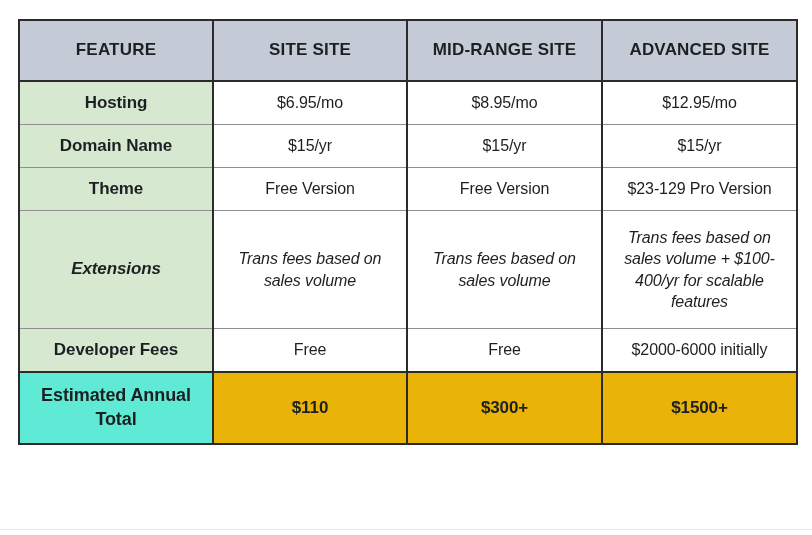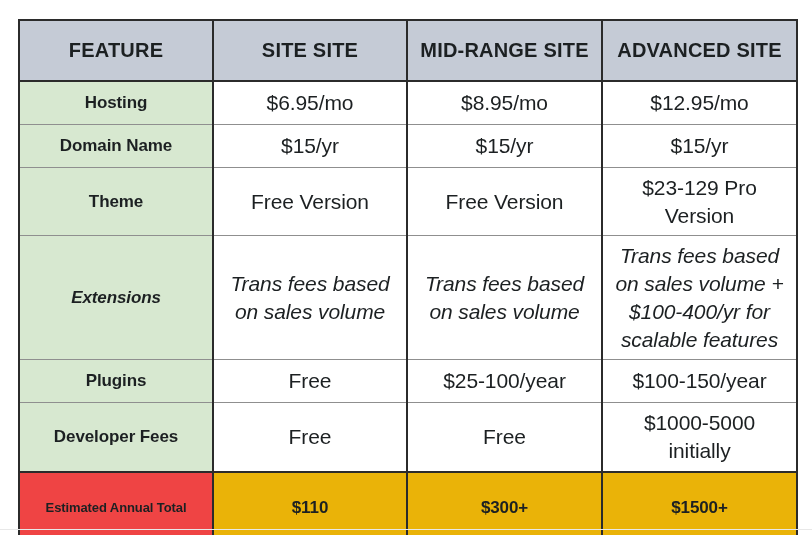--- a/index.html
+++ b/index.html
@@ -38,30 +38,30 @@
   table.cost-table td,
   table.cost-table th {
     border-left: 2px solid #2b2b2b;
     border-right: 2px solid #2b2b2b;
     border-top: 1px solid #8f8f8f;
     border-bottom: 1px solid #8f8f8f;
     text-align: center;
     vertical-align: middle;
     padding: 6px 8px;
     color: #1c2022;
-    font-size: 21px;
+    font-size: 16px;
     line-height: 1.32;
     letter-spacing: -0.1px;
   }
 
   
   table.cost-table thead th {
     background: #c5cbd6;
     font-weight: bold;
-    font-size: 20px;
+    font-size: 17px;
     letter-spacing: 0.2px;
     height: 47px;
     border-top: none;
     border-bottom: 2px solid #2b2b2b;
   }
 
   
   table.cost-table tbody td.feature-cell {
     background: #d7e8d0;
     font-weight: bold;
@@ -75,22 +75,22 @@
   }
 
   
   table.cost-table tbody tr.total-row td {
     background: #eab308;
     font-weight: bold;
     border-top: 2px solid #2b2b2b;
     border-bottom: none;
   }
   table.cost-table tbody tr.total-row td.feature-cell {
-    background: #ef4444;
-    font-size: 13px;
+    background: #5eead4;
+    font-size: 18px;
   }
   table.cost-table tbody tr.total-row td.value-cell {
     font-size: 17px;
   }
 
   
   tr.row-h-sm td { height: 30px; }
   tr.row-h-tall td { height: 105px; font-style: italic; }
   tr.total-row td { height: 58px; }
 
@@ -146,33 +146,27 @@
         <td class="value-cell">$23-129 Pro Version</td>
       </tr>
 
       <tr class="row-h-tall">
         <td class="feature-cell">Extensions</td>
         <td class="value-cell">Trans fees based on sales volume</td>
         <td class="value-cell">Trans fees based on sales volume</td>
         <td class="value-cell">Trans fees based on sales volume + $100-400/yr for scalable features</td>
       </tr>
 
-      <tr class="row-h-sm">
-        <td class="feature-cell">Plugins</td>
-        <td class="value-cell">Free</td>
-        <td class="value-cell">$25-100/year</td>
-        <td class="value-cell">$100-150/year</td>
-      </tr>
 
 
       <tr class="row-h-sm">
         <td class="feature-cell">Developer Fees</td>
         <td class="value-cell">Free</td>
         <td class="value-cell">Free</td>
-        <td class="value-cell">$1000-5000 initially</td>
+        <td class="value-cell">$2000-6000 initially</td>
       </tr>
 
       <tr class="total-row">
         <td class="feature-cell">Estimated Annual Total</td>
         <td class="value-cell">$110</td>
         <td class="value-cell">$300+</td>
         <td class="value-cell">$1500+</td>
       </tr>
 
     </tbody>

